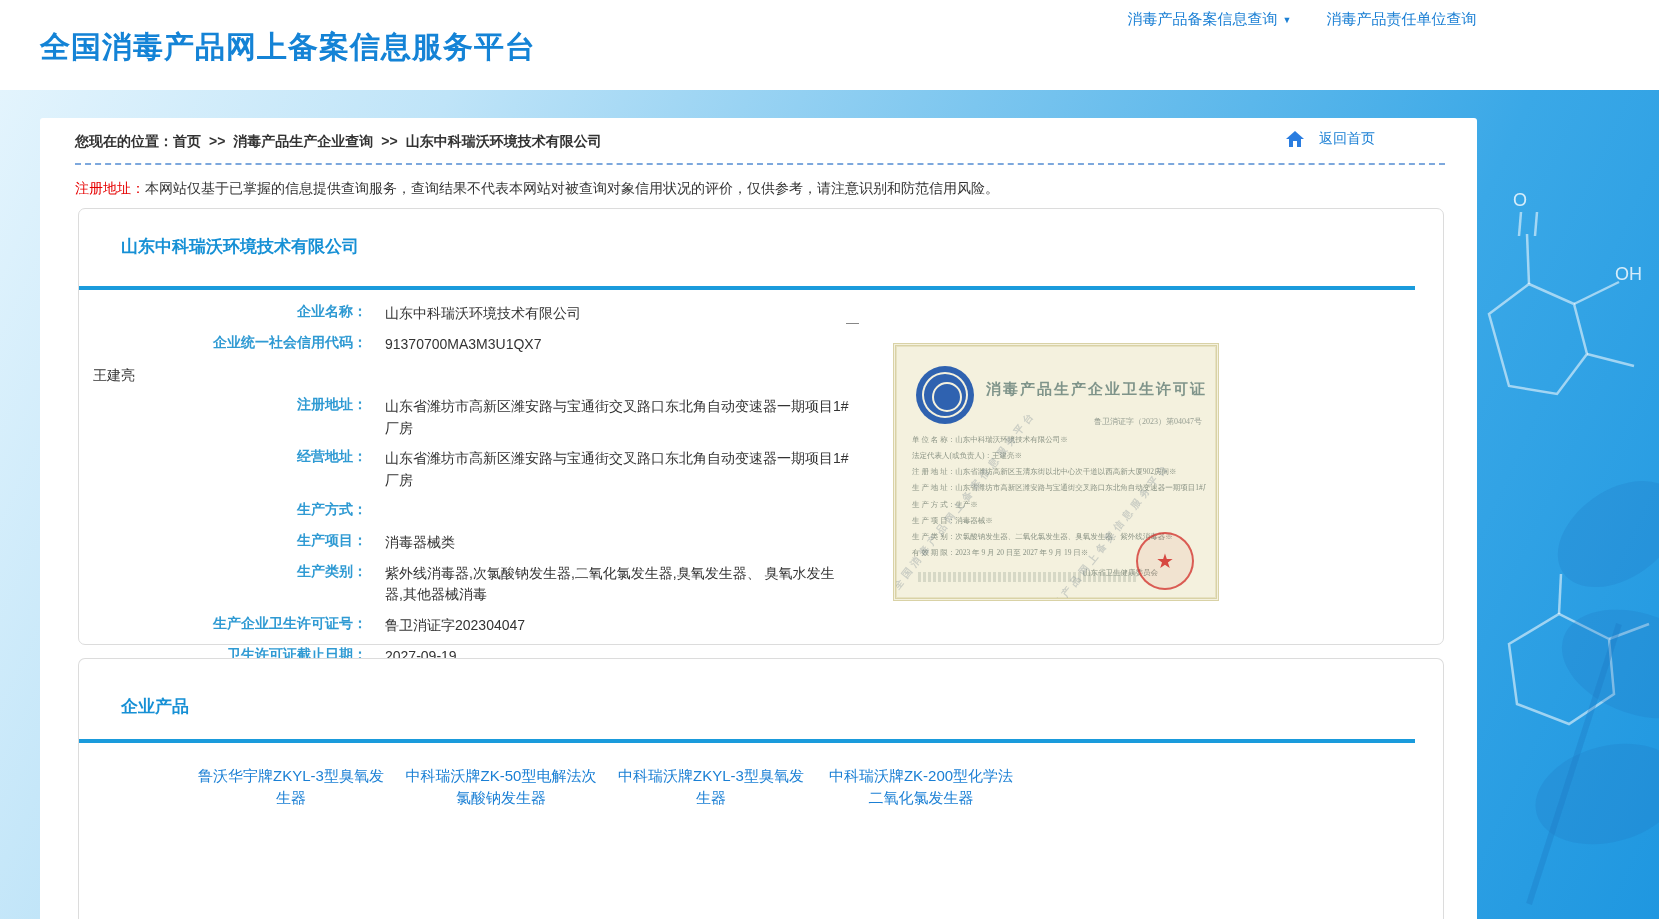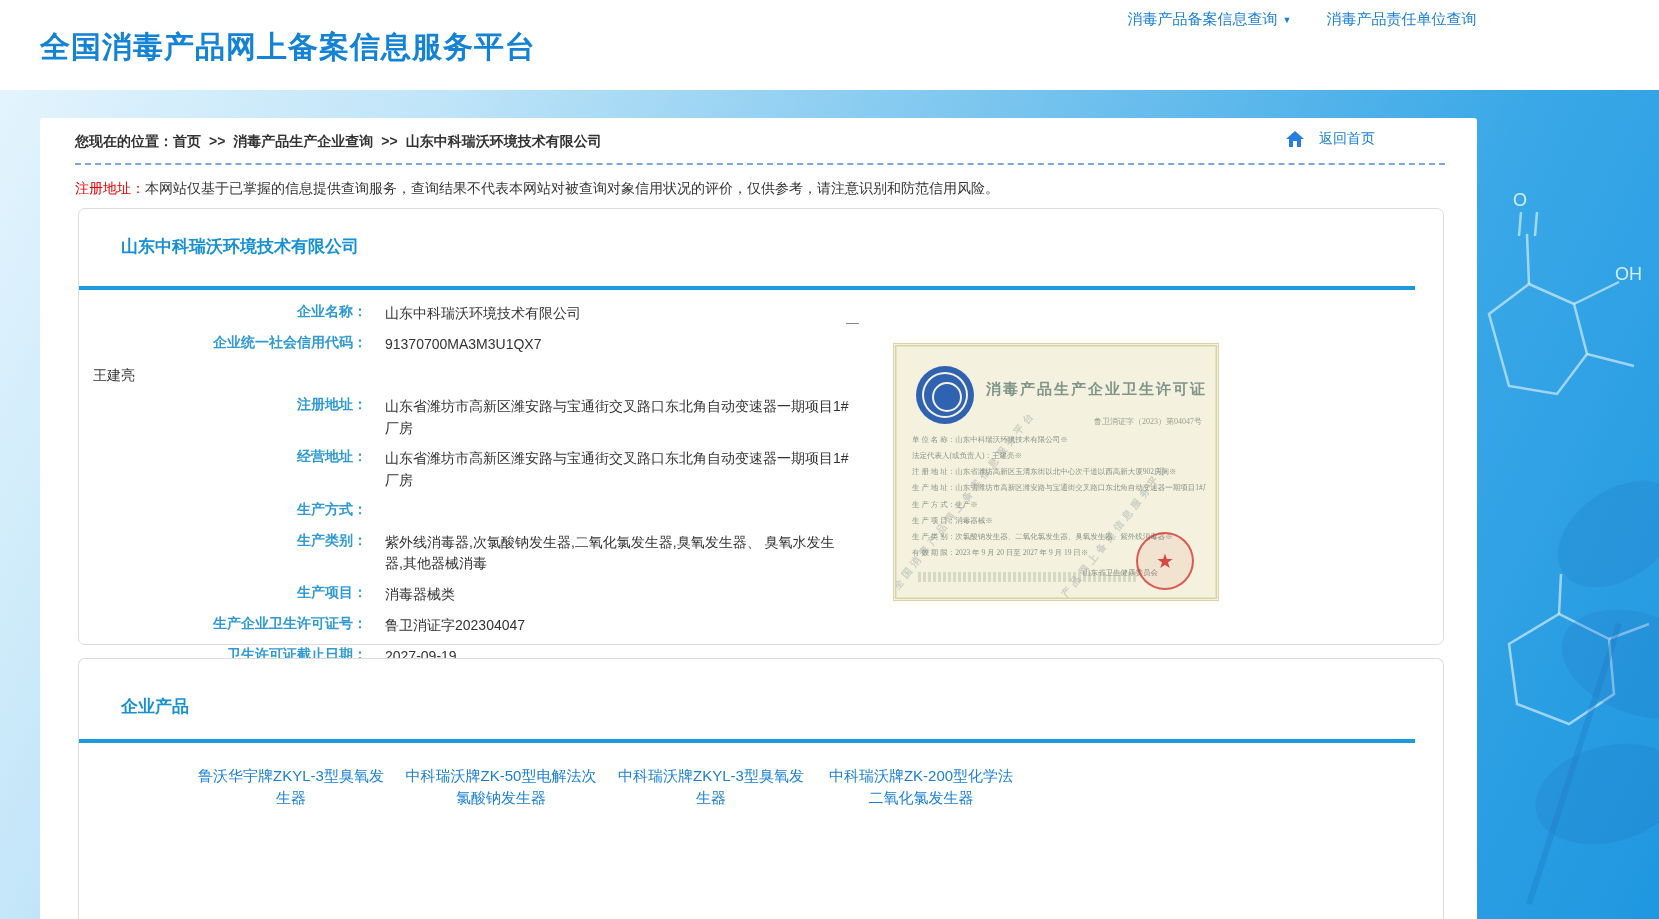--- a/index.html
+++ b/index.html
@@ -162,26 +162,26 @@
           </div>
           <div class="field-row">
             <span class="field-label">经营地址：</span>
             <span class="field-value">山东省潍坊市高新区潍安路与宝通街交叉路口东北角自动变速器一期项目1#厂房</span>
           </div>
           <div class="field-row">
             <span class="field-label">生产方式：</span>
             <span class="field-value"></span>
           </div>
           <div class="field-row">
+            <span class="field-label">生产项目：</span>
+            <span class="field-value">消毒器械类</span>
+          </div>
+          <div class="field-row">
             <span class="field-label">生产类别：</span>
             <span class="field-value">紫外线消毒器,次氯酸钠发生器,二氧化氯发生器,臭氧发生器、 臭氧水发生器,其他器械消毒</span>
-          </div>
-          <div class="field-row">
-            <span class="field-label">生产项目：</span>
-            <span class="field-value">消毒器械类</span>
           </div>
           <div class="field-row">
             <span class="field-label">生产企业卫生许可证号：</span>
             <span class="field-value">鲁卫消证字202304047</span>
           </div>
           <div class="field-row">
             <span class="field-label">卫生许可证截止日期：</span>
             <span class="field-value">2027-09-19</span>
           </div>
         </div>

